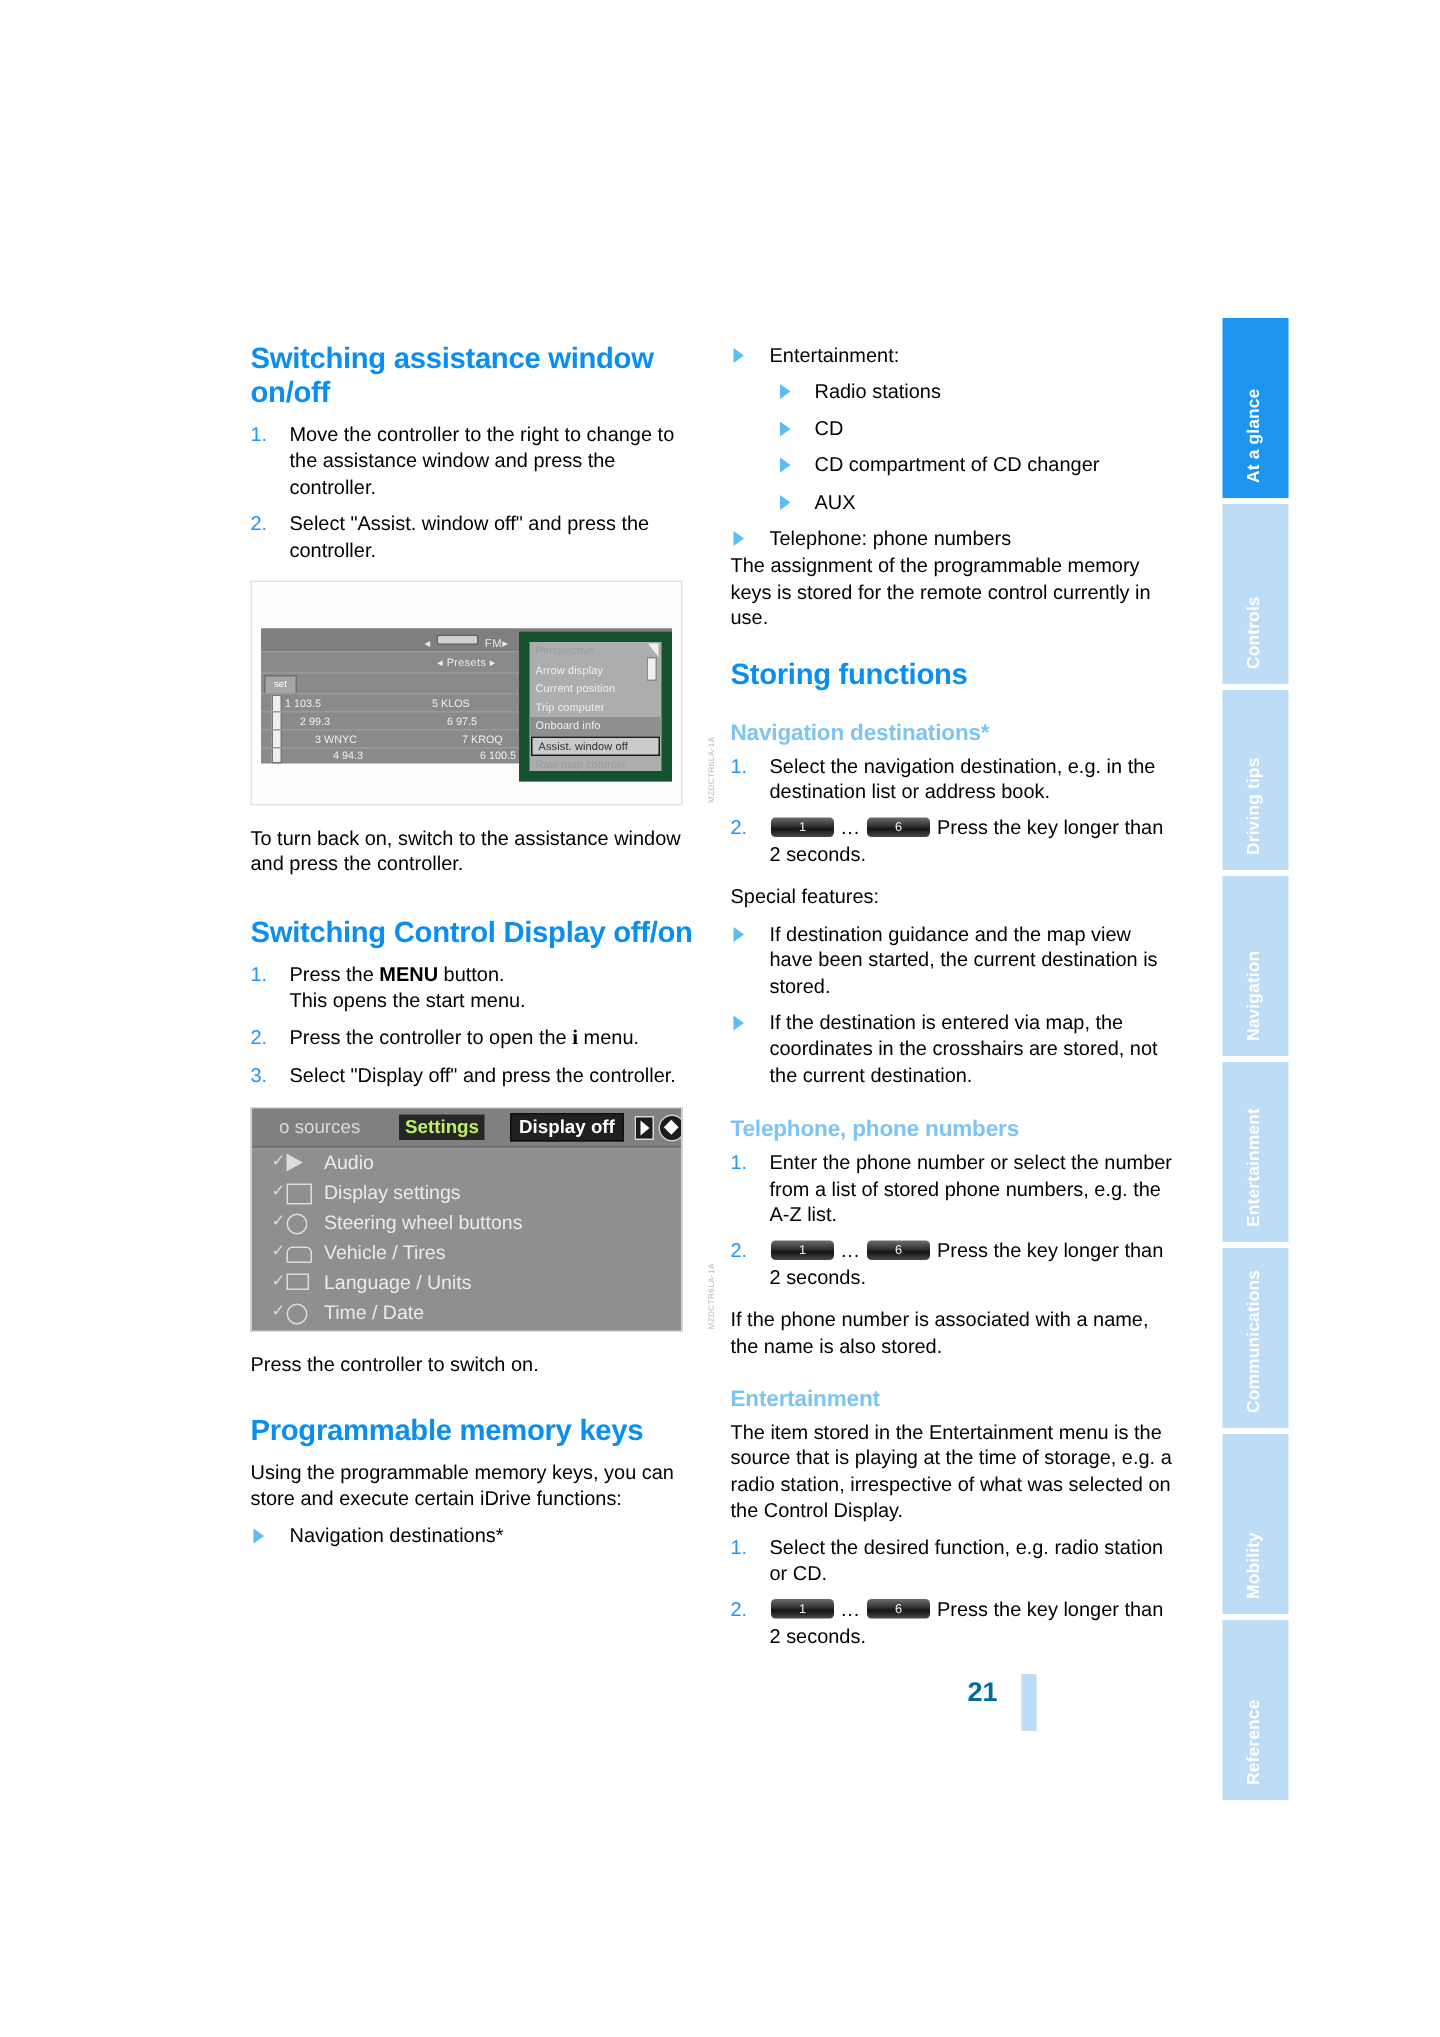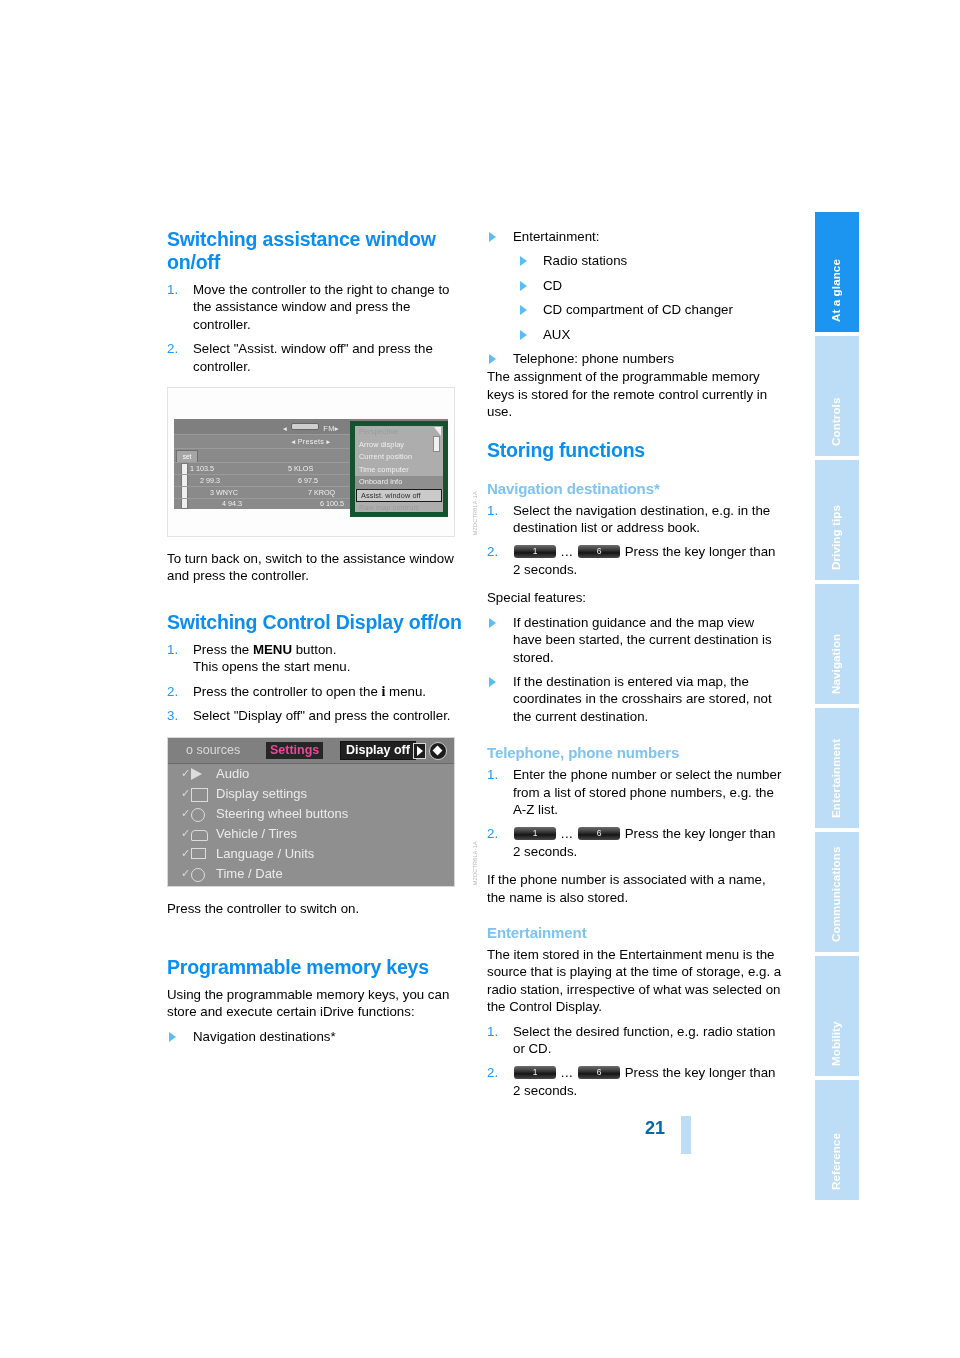--- a/index.html
+++ b/index.html
@@ -239,21 +239,21 @@
   .fig1 .rowline {
     position: absolute;
     left: 0; width: 274px; height: 0;
     border-top: 1px solid #9a9a9a;
   }
   .fig1 .menu {
     position: absolute;
     right: 6px; top: 33px;
     width: 88px; height: 86px;
     background: #adadad;
-    border: 5px solid #14532d;
+    border: 7px solid #14532d;
   }
   .fig1 .mi {
     height: 12.5px;
     line-height: 12.5px;
     font-size: 7.3px;
     color: #efefef;
     padding-left: 4px;
     white-space: nowrap;
     letter-spacing: 0.1px;
   }
@@ -289,36 +289,37 @@
     background: #8f8f8f;
     position: relative;
     overflow: hidden;
     border: 1px solid #d7d7d7;
   }
   .fig2 .bar {
     position: absolute;
     left: 0; top: 0; width: 100%; height: 25px;
     background: #808080;
     border-bottom: 1px solid #6a6a6a;
+    padding-left: 10px;
   }
   .fig2 .bitem {
     position: absolute;
     top: 4px;
     height: 17px;
     line-height: 17px;
     font-size: 12.5px;
     color: #e8e8e8;
     white-space: nowrap;
     font-weight: bold;
   }
   .fig2 .bitem.sources { left: 18px; color: #d8d8d8; font-weight: normal; }
   .fig2 .bitem.settings {
     left: 98px;
     background: #262626;
-    color: #ec4899;
+    color: #bef264;
     padding: 0 4px;
   }
   .fig2 .bitem.dispoff {
     left: 172px;
     background: #202020;
     color: #ffffff;
     border: 1.6px solid #111;
     padding: 0 5px;
     top: 3px;
   }
@@ -509,21 +510,21 @@
             <span class="b">6 100.5</span>
           </div>
         </div>
 
         <div class="menu">
           <div class="scrollarrow"></div>
           <div class="scrollthumb"></div>
           <div class="mi faint">Perspective</div>
           <div class="mi">Arrow display</div>
           <div class="mi">Current position</div>
-          <div class="mi">Time computer</div>
+          <div class="mi">Trip computer</div>
           <div class="mi sel">Onboard info</div>
           <div class="mi box">Assist. window off</div>
           <div class="mi faint">Raw map controls</div>
         </div>
       </div>
       <div class="figcap-v">MZDCTR6LA-1A</div>
     </div>
 
     <p class="para">To turn back on, switch to the assistance window and press the controller.</p>
 
@@ -597,21 +598,21 @@
               </span>
             <span>Time / Date</span>
           </li>
         </ul>
       </div>
       <div class="figcap-v">MZDCTR6LA-1A</div>
     </div>
 
     <p class="para">Press the controller to switch on.</p>
 
-    <h1 class="sec" style="margin-top:38px;">Programmable memory keys</h1>
+    <h1 class="sec" style="margin-top:24px;">Programmable memory keys</h1>
 
     <p class="para tight">Using the programmable memory keys, you can store and execute certain iDrive functions:</p>
 
     <ul class="tri">
       <li>
         <span class="tri-ico"></span>
         <span>Navigation destinations*</span>
       </li>
     </ul>
   </div>

